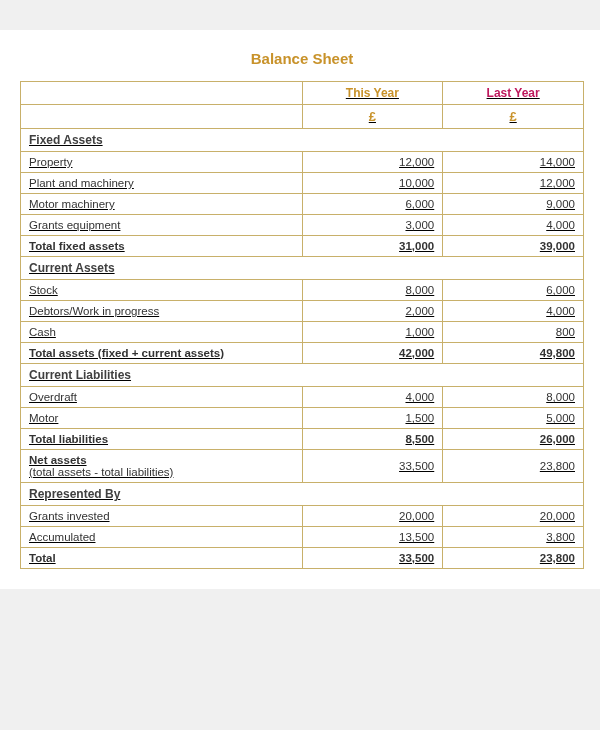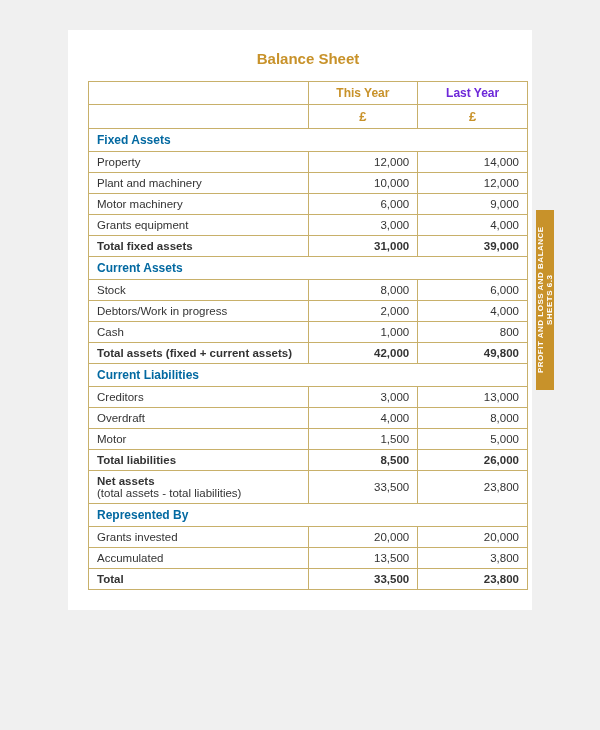--- a/index.html
+++ b/index.html
@@ -11,38 +11,39 @@
       display: flex;
       justify-content: center;
       align-items: flex-start;
       width: 600px;
       min-height: 730px;
       position: relative;
     }
 
     .page {
       background: #fff;
-      width: 464px;
+      width: 600px;
       margin: 30px auto;
-      padding: 20px 4px 20px 20px;
+      padding: 20px 16px 20px 20px;
       position: relative;
     }
 
     .page-title {
       text-align: center;
       color: #c8922a;
       font-size: 15px;
       font-weight: bold;
       margin-bottom: 14px;
     }
 
     table {
       width: 100%;
       border-collapse: collapse;
       border: 1px solid #b5a060;
+      text-decoration: underline;
     }
 
     th, td {
       border: 1px solid #c8b06a;
       padding: 4px 8px;
       font-size: 11.5px;
       color: #333;
     }
 
     thead th {
@@ -51,21 +52,21 @@
       background: #fff;
       color: #c8922a;
       font-size: 12px;
     }
 
     thead th.this-year {
       color: #c8922a;
     }
 
     thead th.last-year {
-      color: #6d28d9;
+      color: #be185d;
     }
 
     .currency-row th {
       text-align: center;
       font-size: 13px;
       color: #c8922a;
       font-weight: bold;
       background: #fff;
     }
 
@@ -73,21 +74,21 @@
       font-weight: normal;
       color: #333;
     }
 
     td.num-col {
       text-align: right;
       color: #333;
     }
 
     .section-header td {
-      color: #0369a1;
+      color: #404040;
       font-weight: bold;
       font-size: 12px;
       border-top: 1px solid #c8b06a;
       border-bottom: none;
     }
 
     .total-row td {
       font-weight: bold;
       border-top: 1px dashed #c8b06a;
     }
@@ -209,25 +210,20 @@
       <tr class="grand-total-row">
         <td class="label-col">Total assets (fixed + current assets)</td>
         <td class="num-col">42,000</td>
         <td class="num-col">49,800</td>
       </tr>
 
       <tr class="section-header">
         <td colspan="3">Current Liabilities</td>
       </tr>
       <tr>
-        <td class="label-col">Creditors</td>
-        <td class="num-col">3,000</td>
-        <td class="num-col">13,000</td>
-      </tr>
-      <tr>
         <td class="label-col">Overdraft</td>
         <td class="num-col">4,000</td>
         <td class="num-col">8,000</td>
       </tr>
       <tr>
         <td class="label-col">Motor</td>
         <td class="num-col">1,500</td>
         <td class="num-col">5,000</td>
       </tr>
       <tr class="total-row">

